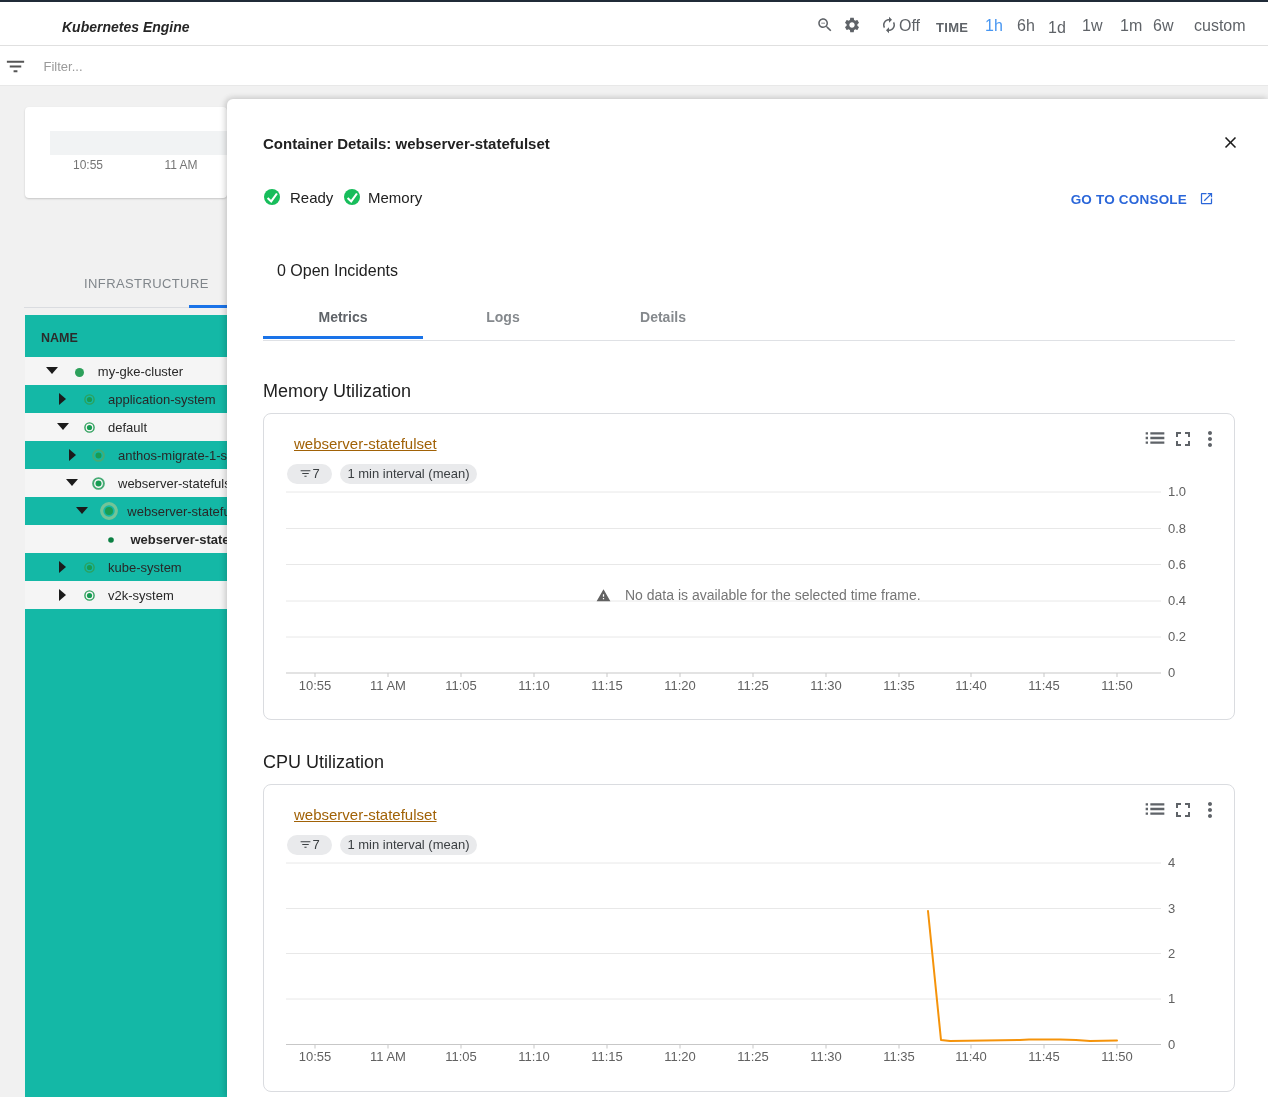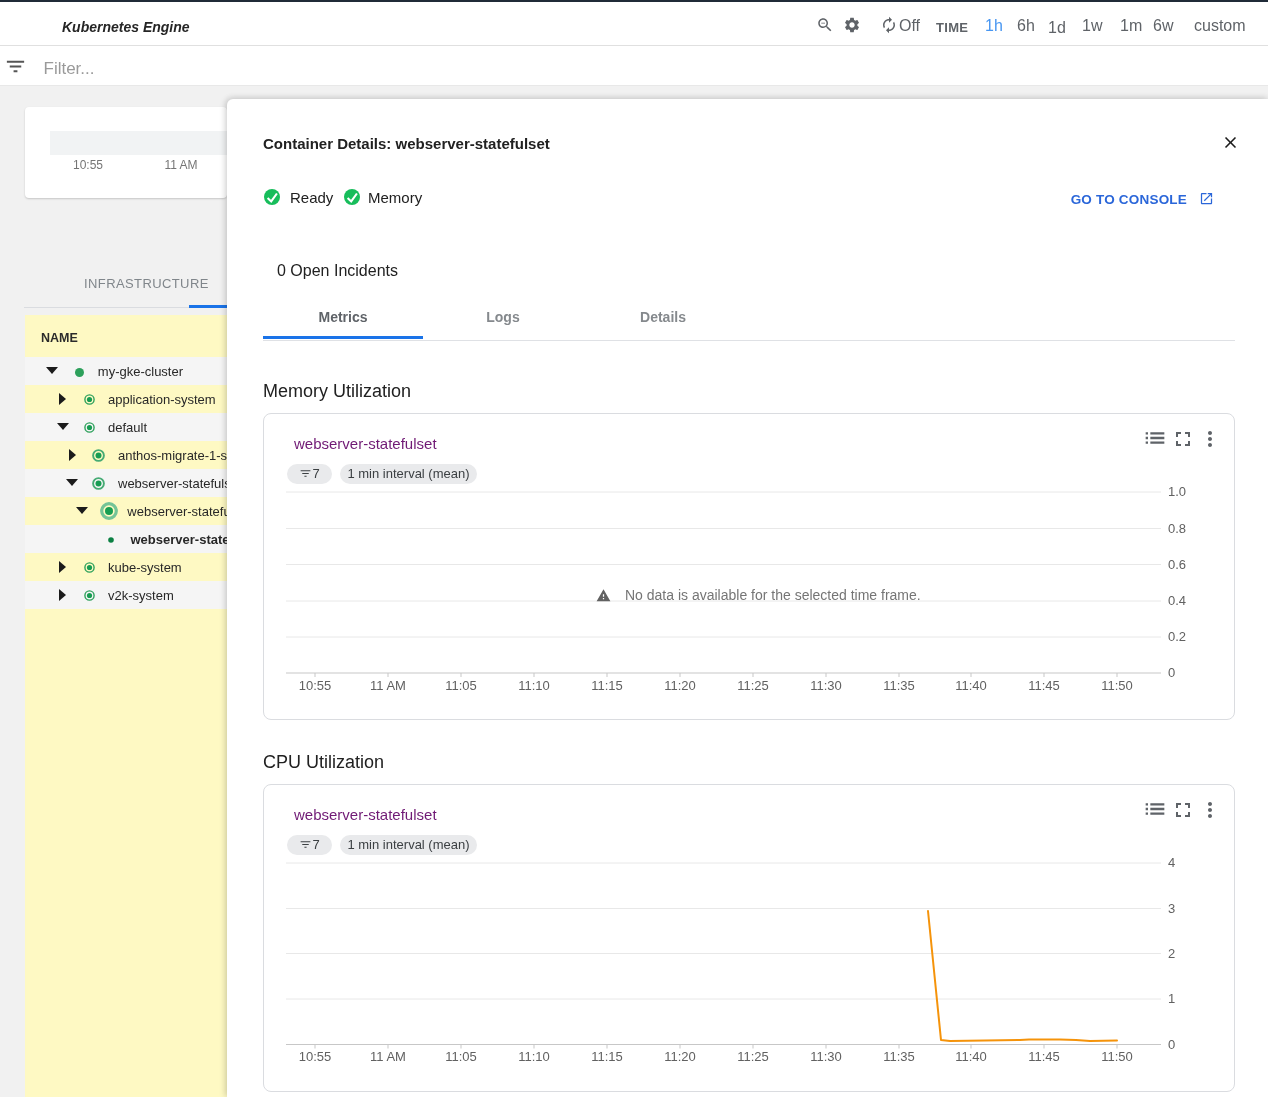--- a/index.html
+++ b/index.html
@@ -5,21 +5,21 @@
   html,body{margin:0;padding:0;}
   body{font-family:"Liberation Sans",sans-serif;-webkit-font-smoothing:antialiased;}
   #app{position:relative;width:1268px;height:1097px;overflow:hidden;background:#fff;}
   .abs{position:absolute;}
   .g{color:#5f6368;}
   .row{left:0;width:202px;height:28px;}
   .rowtxt{font-size:13px;color:#282828;white-space:nowrap;}
   .ar-d{width:0;height:0;border-left:6.5px solid transparent;border-right:6.5px solid transparent;border-top:7.5px solid #1b1b1b;}
   .ar-r{width:0;height:0;border-top:6.5px solid transparent;border-bottom:6.5px solid transparent;border-left:7.5px solid #1b1b1b;}
   .card{width:970px;border:1px solid #dadce0;border-radius:8px;background:#fff;}
-  .ctitle{position:absolute;left:30px;top:21px;font-size:15px;color:#701a75;}
+  .ctitle{position:absolute;left:30px;top:21px;font-size:15px;color:#a16207;text-decoration:underline;}
   .chip{position:absolute;top:50px;height:20px;background:#e9eaec;border-radius:10px;font-size:13px;color:#3c4043;line-height:20px;text-align:center;}
 </style>
 </head>
 <body>
 <div id="app">
 
   <div class="abs" style="left:0;top:0;width:1268px;height:2px;background:#202b38;"></div>
 
   <div class="abs" style="left:0;top:2px;width:1268px;height:43px;background:#fff;"></div>
   <div class="abs" style="left:62px;top:18.5px;font-size:14px;font-weight:bold;color:#252525;font-style:italic;">Kubernetes Engine</div>
@@ -40,35 +40,35 @@
   <div class="abs g" style="left:1017px;top:17px;font-size:16px;">6h</div>
   <div class="abs g" style="left:1048px;top:19px;font-size:16px;">1d</div>
   <div class="abs g" style="left:1082px;top:17px;font-size:16px;">1w</div>
   <div class="abs g" style="left:1120px;top:17px;font-size:16px;">1m</div>
   <div class="abs g" style="left:1153px;top:17px;font-size:16px;">6w</div>
   <div class="abs g" style="left:1194px;top:17px;font-size:16px;">custom</div>
 
   <svg class="abs" style="left:3.5px;top:54.5px;" width="23" height="23" viewBox="0 0 24 24" fill="#555">
       <path d="M10 18h4v-2h-4v2zM3 6v2h18V6H3zm3 7h12v-2H6v2z"></path>
     </svg>
-  <div class="abs" style="left:43.5px;top:59px;font-size:17px;color:#9a9a9a;">Filter...</div>
+  <div class="abs" style="left:43.5px;top:59px;font-size:13px;color:#9a9a9a;">Filter...</div>
   <div class="abs" style="left:0;top:85px;width:1268px;height:1px;background:#e8e8e8;"></div>
 
   <div class="abs" style="left:0;top:86px;width:1268px;height:1011px;background:#f1f1f1;"></div>
 
   <div class="abs" style="left:25px;top:107px;width:202px;height:91px;background:#fff;border-radius:4px;box-shadow:0 1px 2px rgba(0,0,0,.18);"></div>
   <div class="abs" style="left:50px;top:131px;width:177px;height:24px;background:#f1f3f4;"></div>
   <div class="abs" style="left:70px;top:158px;width:36px;font-size:12px;color:#757575;text-align:center;">10:55</div>
   <div class="abs" style="left:163px;top:158px;width:36px;font-size:12px;color:#757575;text-align:center;">11 AM</div>
 
   <div class="abs" style="left:48px;top:276px;font-size:13px;color:#80868b;letter-spacing:.4px;margin-left:36px;">INFRASTRUCTURE</div>
   <div class="abs" style="left:24px;top:307px;width:203px;height:1px;background:#dadce0;"></div>
   <div class="abs" style="left:189px;top:304.5px;width:38px;height:3px;background:#1a73e8;"></div>
 
-  <div class="abs" style="left:25px;top:315px;width:202px;height:782px;background:#fef9c3;overflow:hidden;" id="tree">
+  <div class="abs" style="left:25px;top:315px;width:202px;height:782px;background:#14b8a6;overflow:hidden;" id="tree">
     <div class="abs" style="left:16px;top:16px;font-size:12.5px;font-weight:bold;color:#2b2b2b;">NAME</div>
     <div class="abs row" style="top:42px;background:#f5f5f5;"></div>
     <div class="abs row" style="top:98px;background:#f5f5f5;"></div>
     <div class="abs row" style="top:154px;background:#f5f5f5;"></div>
     <div class="abs row" style="top:210px;background:#f5f5f5;"></div>
     <div class="abs row" style="top:266px;background:#f5f5f5;"></div>
 
     <div class="abs ar-d" style="left:21.4px;top:52.3px;"></div>
     <svg class="abs" style="left:50px;top:53px;" width="9" height="9">
         <circle cx="4.5" cy="4.5" r="4.5" fill="#2da05b"></circle>

